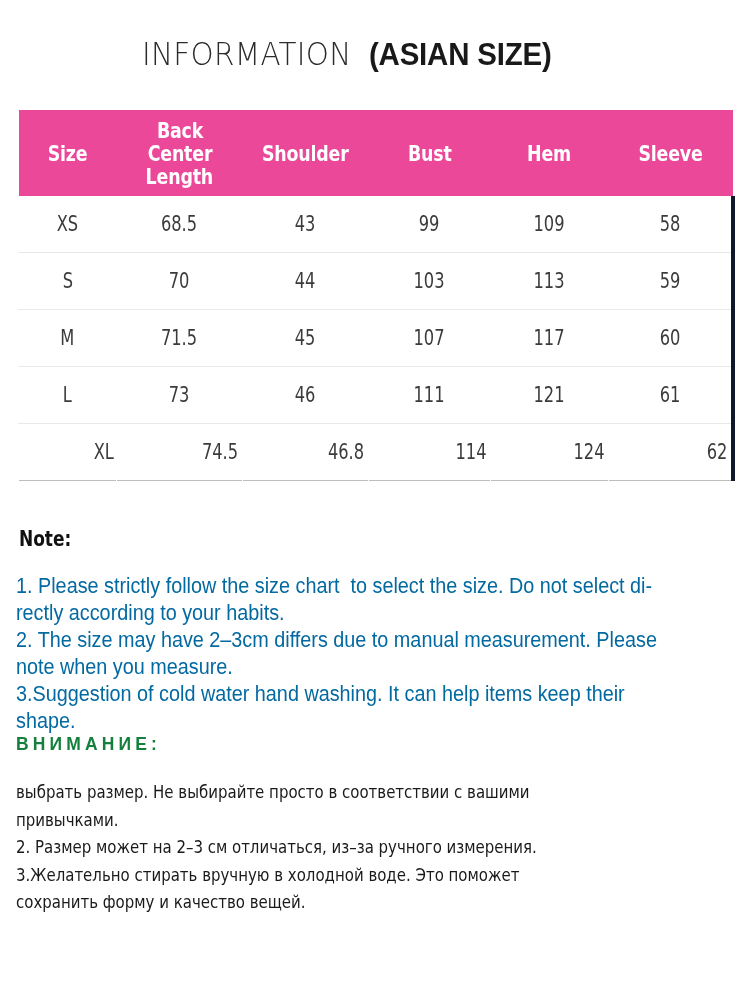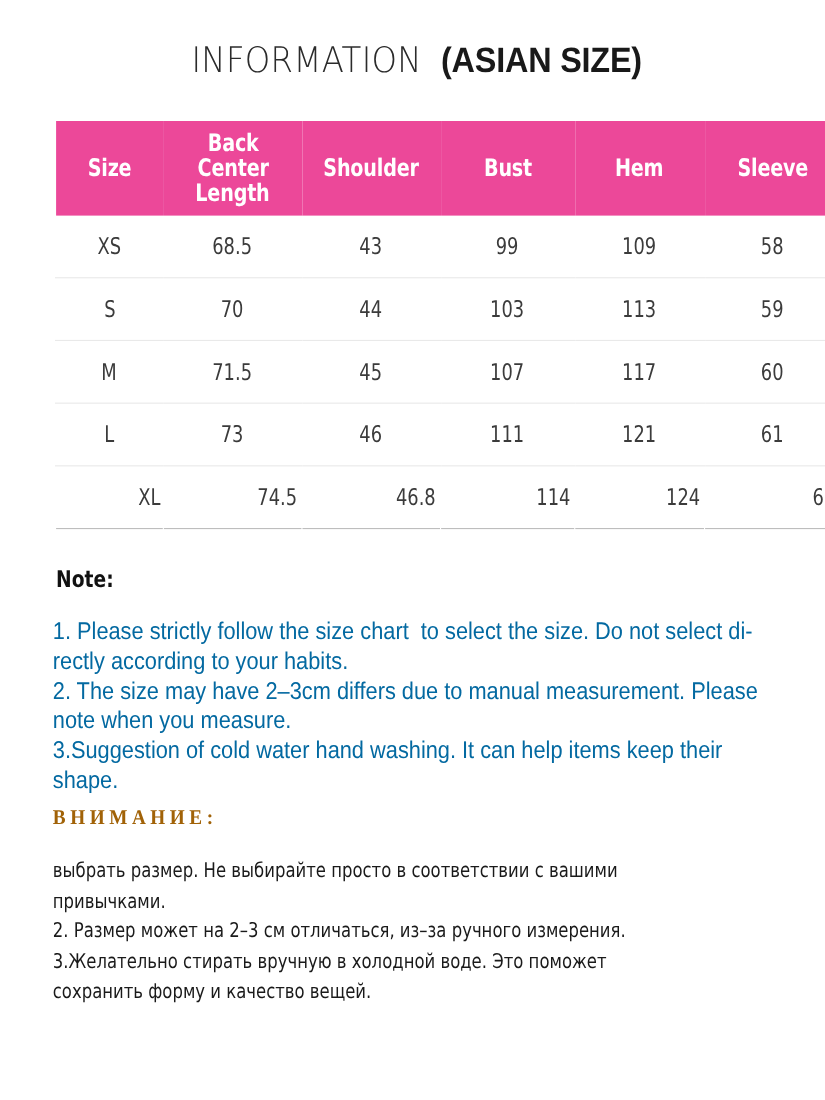--- a/index.html
+++ b/index.html
@@ -13,21 +13,20 @@
     font-family: "Liberation Sans", sans-serif;
     color: #1a1a1a;
     overflow: hidden;
   }
 
   .page {
     position: relative;
     width: 692px;
     height: 1000px;
     box-sizing: border-box;
-    margin-left: 32px;
   }
 
   
   .title {
     text-align: center;
     padding-top: 34px;
     font-size: 32px;
     line-height: 40px;
     letter-spacing: 0.3px;
     white-space: nowrap;
@@ -113,21 +112,21 @@
   col.c-bcl      { width: 126px; }
   col.c-shoulder { width: 126px; }
   col.c-bust     { width: 122px; }
   col.c-hem      { width: 118px; }
   col.c-sleeve   { width: 124px; }
 
   
   .notes {
     position: absolute;
     left: 16px;
-    top: 514px;
+    top: 526px;
     width: 718px;
   }
   .note-heading {
     font-size: 21px;
     font-weight: 700;
     color: #111111;
     line-height: 26px;
     font-family: "DejaVu Sans", sans-serif;
     font-stretch: condensed;
   }
@@ -150,23 +149,23 @@
   .ru {
     position: absolute;
     left: 16px;
     top: 732px;
     width: 718px;
   }
   .ru-heading {
     font-size: 19px;
     font-weight: 700;
     letter-spacing: 4.5px;
-    color: #a16207;
+    color: #15803d;
     line-height: 24px;
-    font-family: Liberation Serif, serif;
+    font-family: Liberation Sans, sans-serif;
     font-stretch: condensed;
   }
   .ru-heading span { display:inline-block; transform: scaleX(0.92); transform-origin:left center; }
   .ru-list { margin-top: 22px; }
   .ru-line {
     font-size: 18.5px;
     line-height: 27.5px;
     color: #1a1a1a;
     font-family: "DejaVu Sans", sans-serif;
     font-stretch: condensed;

